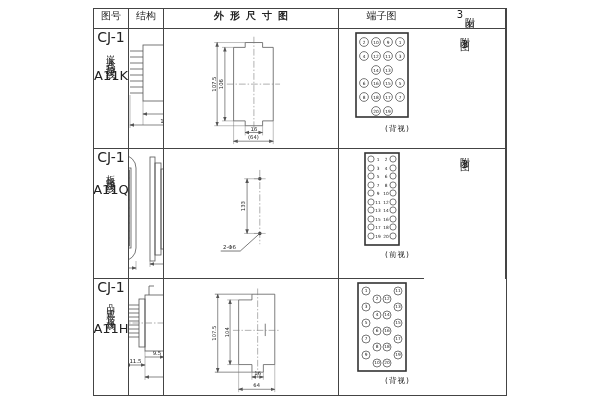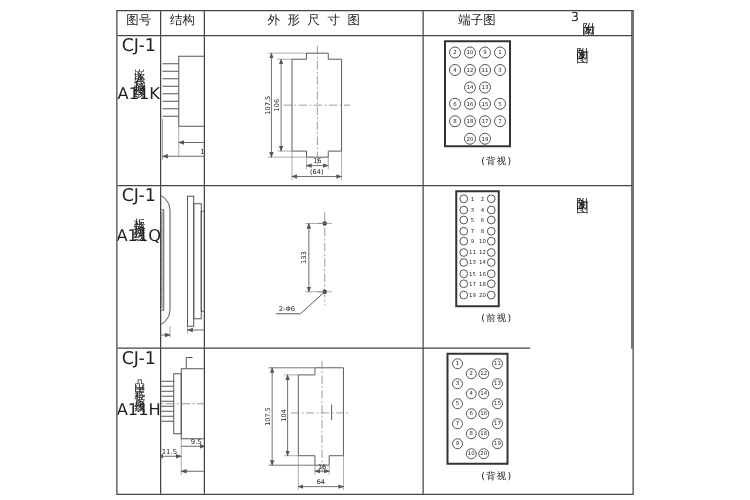--- a/index.html
+++ b/index.html
@@ -7,21 +7,21 @@
         font-family:"DejaVu Sans",sans-serif;color:#222;}
   #sheet{position:absolute;left:93px;top:8px;width:414px;height:388px;
          border:1px solid #444;box-sizing:border-box;
          display:grid;grid-template-columns:35px 35px 175px 85px 1fr;
          grid-template-rows:20px 120px 130px 1fr;}
   .cell{border-right:1px solid #444;border-bottom:1px solid #444;box-sizing:border-box;
         display:flex;align-items:center;position:relative;
         flex-direction:column;overflow:hidden;}
   .cell.last-col{border-right:none;}
   .hdr{font-size:10px;color:#222;}
-  .hdr .sp{letter-spacing:6px;text-indent:6px;}
+  .hdr .sp{letter-spacing:6px;text-indent:6px;font-weight:bold;}
   .vtext{writing-mode:vertical-rl;text-orientation:upright;letter-spacing:3px;
          font-size:10px;color:#222;line-height:1;}
   .figure-label{letter-spacing:5px;font-size:10px;}
   .model{font-size:14px;margin-bottom:2px;}
   .code{font-size:13px;margin-top:3px;}
   .desc{font-size:9.5px;}
   .view-label{font-size:7.5px;color:#222;margin-top:1px;letter-spacing:1px;padding-left:32px;}
   svg{display:block;}
   svg text{font-family:"DejaVu Sans",sans-serif;fill:#222;}
   .thin{stroke:#555;stroke-width:.8;fill:none;}

